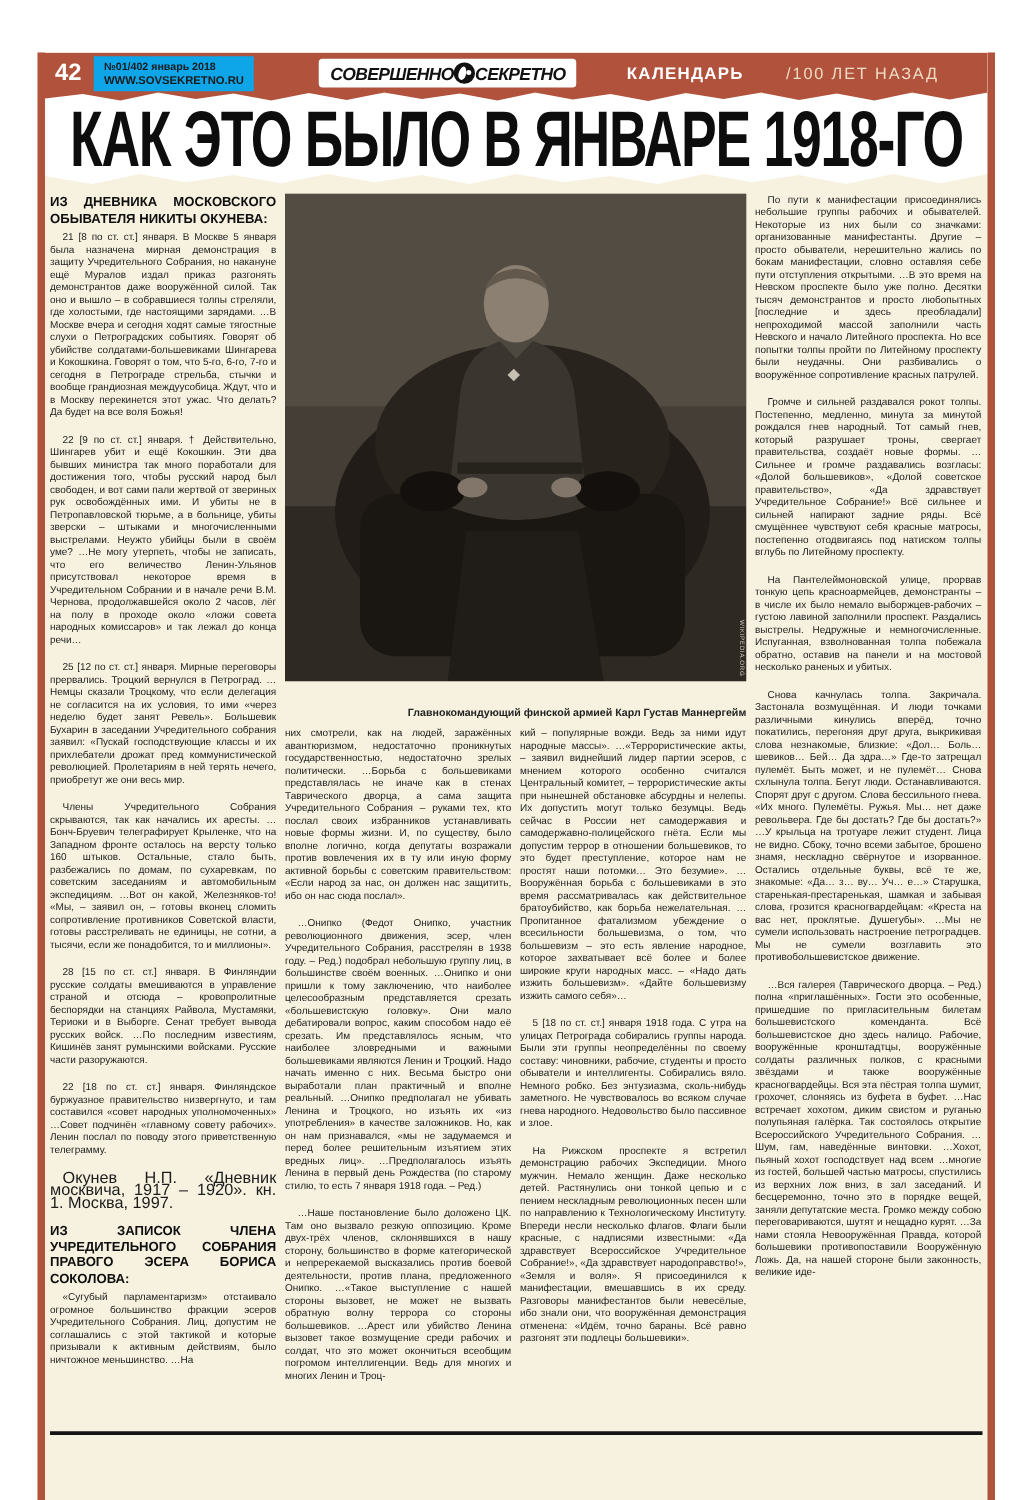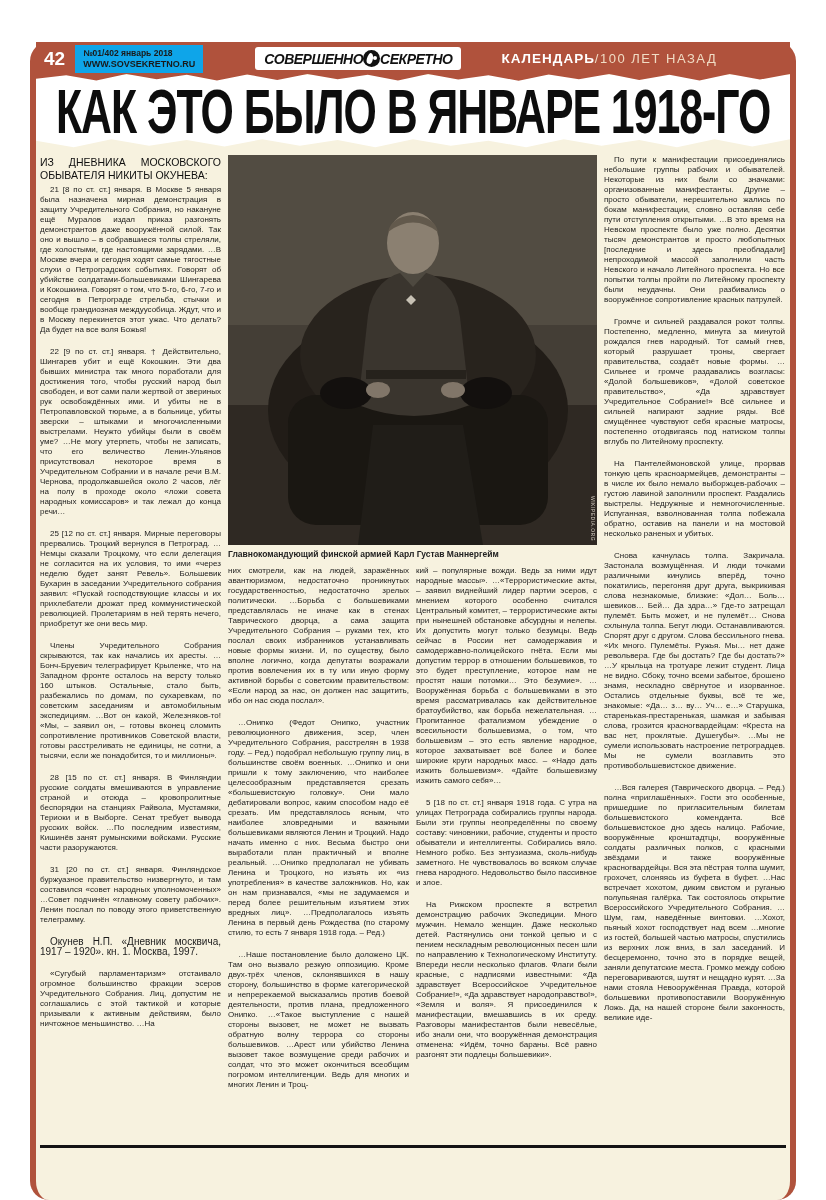--- a/index.html
+++ b/index.html
@@ -1,70 +1,70 @@
 <!DOCTYPE html>
 <html lang="ru"><head>
 <meta charset="utf-8">
 <style>
   * { margin:0; padding:0; box-sizing:border-box; }
   html,body { background:#ffffff; }
   body { font-family:"Liberation Sans", sans-serif; }
   #page { position:relative; width:826px; height:1200px; background:#ffffff; overflow:hidden; }
   #frame { position:absolute; left:30px; top:42px; width:766px; height:1158px;
-           background:#f7f2df; border-left:6px solid #b0523c; border-right:6px solid #b0523c;border-radius:19px; }
+           background:#f7f2df; border-left:6px solid #b0523c; border-right:6px solid #b0523c; }
 
   
   .red-bar { position:relative; z-index:3; height:40px; background:#b0523c;
              display:flex; align-items:center; padding:0 10px 7px 8px;
              clip-path: polygon(0 0, 100% 0, 100% 80%, 96% 94%, 92% 80%, 88% 96%, 84% 82%, 80% 95%,
                         76% 80%, 72% 93%, 68% 81%, 64% 97%, 60% 83%, 56% 94%, 52% 80%, 48% 96%,
                         44% 82%, 40% 93%, 36% 80%, 32% 95%, 28% 81%, 24% 96%, 20% 82%, 16% 93%,
                         12% 80%, 8% 96%, 4% 83%, 0 92%); }
   .page-num { color:#ffffff; font-weight:bold; font-size:19px; letter-spacing:0; }
   .issue-box { background:#0ea5e9; margin-left:10px; padding:3px 8px; line-height:11px; }
   .issue-box .l1 { font-size:8.5px; font-weight:bold; color:#1a1a1a; }
   .issue-box .l2 { font-size:9px; font-weight:bold; color:#1a1a1a;text-align:right; }
   .logo-box { background:#ffffff; border-radius:3px; margin-left:52px; padding:3px 9px;
               display:flex; align-items:center; gap:0; }
   .logo-word { font-size:14px; font-weight:bold; font-style:italic; color:#111111; letter-spacing:-0.5px; }
   .logo-circle { width:17px; height:17px; border-radius:50%; background:#111111; position:relative; flex:0 0 auto; }
   .logo-circle::after { content:""; position:absolute; left:4px; top:3px; width:6px; height:11px;
                         border-radius:50% 50% 50% 50%/60% 60% 40% 40%; background:#ffffff; transform:rotate(14deg); }
   .logo-circle::before { content:""; position:absolute; right:3px; top:6px; width:4px; height:4px;
                          border-radius:50%; background:#ffffff; }
-  .section-block { margin-left:40px; display:flex; align-items:baseline; }
+  .section-block { margin-left:40px; display:flex; align-items:baseline;gap:34px; }
   .section-main { color:#ffffff; font-weight:bold; font-size:13.5px; letter-spacing:1px; }
   .section-suffix { color:#f0dcc4; font-size:13px; letter-spacing:1.5px; }
 
   
   .headline-band { position:relative; z-index:2; margin-top:-7px; background:#ffffff; height:73px;
                    display:flex; align-items:center; justify-content:center; overflow:hidden;
                    clip-path: polygon(0 0, 100% 0, 100% 88%, 95% 98%, 90% 88%, 85% 99%, 80% 89%,
                               75% 97%, 70% 88%, 65% 99%, 60% 90%, 55% 97%, 50% 88%, 45% 99%,
                               40% 89%, 35% 97%, 30% 88%, 25% 98%, 20% 89%, 15% 97%, 10% 88%, 5% 99%, 0 90%); }
   .headline { font-size:42px; font-weight:bold; color:#0d0d0d; letter-spacing:-1px; white-space:nowrap;
               transform:scale(1.02,1.5); transform-origin:center center; }
 
   
   .columns { position:relative; z-index:1; margin-top:3px; padding:4px 4px 0 4px; height:994px;
              display:flex; gap:7px; overflow:hidden; }
   .col { width:181px; flex:0 0 181px; }
   .mid { width:369px; flex:0 0 369px; }
   .body-p { font-size:8px; line-height:10px; text-align:justify; color:#1c1c1c; }
   .indent { text-indent:10px; }
-  .sec-heading { font-size:10.5px; line-height:12.5px; font-weight:normal; color:#0f0f0f;
+  .sec-heading { font-size:10.5px; line-height:12.5px; font-weight:bold; color:#0f0f0f;
                  margin:1px 0 4px 0; text-align:justify; }
   .sec-heading.second { margin-top:12px; }
-  .source-line { font-size:10px; line-height:10px; color:#1c1c1c; text-indent:10px; text-align:justify; }
+  .source-line { font-size:13px; line-height:10px; color:#1c1c1c; text-indent:10px; text-align:justify; }
 
   
   .photo-wrap { position:relative; width:369px; height:390px; background:#3a352e; overflow:hidden; }
   .photo-credit { position:absolute; right:1px; bottom:4px; writing-mode:vertical-rl;
                   font-size:5px; letter-spacing:0.5px; color:#cfc8bb; }
-  .caption { font-size:8.5px; font-weight:bold; color:#222222; margin:4px 0 7px 0; line-height:10px; }
+  .caption { font-size:8.5px; font-weight:bold; color:#222222; margin:20px 0 7px 0; line-height:10px;text-align:right; }
   .mid-cols { display:flex; gap:7px; }
   .mid-cols .subcol { width:181px; flex:0 0 181px; }
 
   .bottom-rule { margin:0 4px; border-top:3px solid #141414; }
   p + p { margin-top:12px; }
 </style>
 </head>
 <body>
 
 <div id="page">
@@ -93,22 +93,23 @@
 
     <div class="columns">
 
       <div class="col">
         <div class="sec-heading">ИЗ ДНЕВНИКА МОСКОВСКОГО ОБЫВАТЕЛЯ НИКИТЫ ОКУНЕВА:</div>
         <p class="body-p indent">21 [8 по ст. ст.] января. В Москве 5 января была назначена мирная демонстрация в защиту Учредительного Собрания, но накануне ещё Муралов издал приказ разгонять демонстрантов даже вооружённой силой. Так оно и вышло – в собравшиеся толпы стреляли, где холостыми, где настоящими зарядами. …В Москве вчера и сегодня ходят самые тягостные слухи о Петроградских событиях. Говорят об убийстве солдатами-большевиками Шингарева и Кокошкина. Говорят о том, что 5-го, 6-го, 7-го и сегодня в Петрограде стрельба, стычки и вообще грандиозная междуусобица. Ждут, что и в Москву перекинется этот ужас. Что делать? Да будет на все воля Божья!</p>
         <p class="body-p indent">22 [9 по ст. ст.] января. † Действительно, Шингарев убит и ещё Кокошкин. Эти два бывших министра так много поработали для достижения того, чтобы русский народ был свободен, и вот сами пали жертвой от звериных рук освобождённых ими. И убиты не в Петропавловской тюрьме, а в больнице, убиты зверски – штыками и многочисленными выстрелами. Неужто убийцы были в своём уме? …Не могу утерпеть, чтобы не записать, что его величество Ленин-Ульянов присутствовал некоторое время в Учредительном Собрании и в начале речи В.М. Чернова, продолжавшейся около 2 часов, лёг на полу в проходе около «ложи совета народных комиссаров» и так лежал до конца речи…</p>
         <p class="body-p indent">25 [12 по ст. ст.] января. Мирные переговоры прервались. Троцкий вернулся в Петроград. …Немцы сказали Троцкому, что если делегация не согласится на их условия, то ими «через неделю будет занят Ревель». Большевик Бухарин в заседании Учредительного собрания заявил: «Пускай господствующие классы и их прихлебатели дрожат пред коммунистической революцией. Пролетариям в ней терять нечего, приобретут же они весь мир.</p>
         <p class="body-p indent">Члены Учредительного Собрания скрываются, так как начались их аресты. …Бонч-Бруевич телеграфирует Крыленке, что на Западном фронте осталось на версту только 160 штыков. Остальные, стало быть, разбежались по домам, по сухаревкам, по советским заседаниям и автомобильным экспедициям. …Вот он какой, Железняков-то! «Мы, – заявил он, – готовы вконец сломить сопротивление противников Советской власти, готовы расстреливать не единицы, не сотни, а тысячи, если же понадобится, то и миллионы».</p>
         <p class="body-p indent">28 [15 по ст. ст.] января. В Финляндии русские солдаты вмешиваются в управление страной и отсюда – кровопролитные беспорядки на станциях Райвола, Мустамяки, Териоки и в Выборге. Сенат требует вывода русских войск. …По последним известиям, Кишинёв занят румынскими войсками. Русские части разоружаются.</p>
-        <p class="body-p indent">31 [20 по ст. ст.] января. Финляндское буржуазное правительство низвергнуто, и там составился «совет народных уполномоченных» …Совет подчинён «главному совету рабочих». Ленин послал по поводу этого приветственную телеграмму.</p>
+        <p class="body-p indent">22 [18 по ст. ст.] января. Финляндское буржуазное правительство низвергнуто, и там составился «совет народных уполномоченных» …Совет подчинён «главному совету рабочих». Ленин послал по поводу этого приветственную телеграмму.</p>
         <p class="source-line">Окунев Н.П. «Дневник москвича, 1917 – 1920». кн. 1. Москва, 1997.</p>
+        <div class="sec-heading second">ИЗ ЗАПИСОК ЧЛЕНА УЧРЕДИТЕЛЬНОГО СОБРАНИЯ ПРАВОГО ЭСЕРА БОРИСА СОКОЛОВА:</div>
         <p class="body-p indent">«Сугубый парламентаризм» отстаивало огромное большинство фракции эсеров Учредительного Собрания. Лиц, допустим не соглашались с этой тактикой и которые призывали к активным действиям, было ничтожное меньшинство. …На</p>
       </div>
 
       <div class="mid">
         <div class="photo-wrap">
           <svg width="369" height="390" viewBox="0 0 369 390" aria-hidden="true">
             <rect x="0" y="0" width="369" height="390" fill="#4a443b"></rect>
             <rect x="0" y="0" width="369" height="170" fill="#5a5348"></rect>
             <rect x="0" y="250" width="369" height="140" fill="#332d26"></rect>
 

